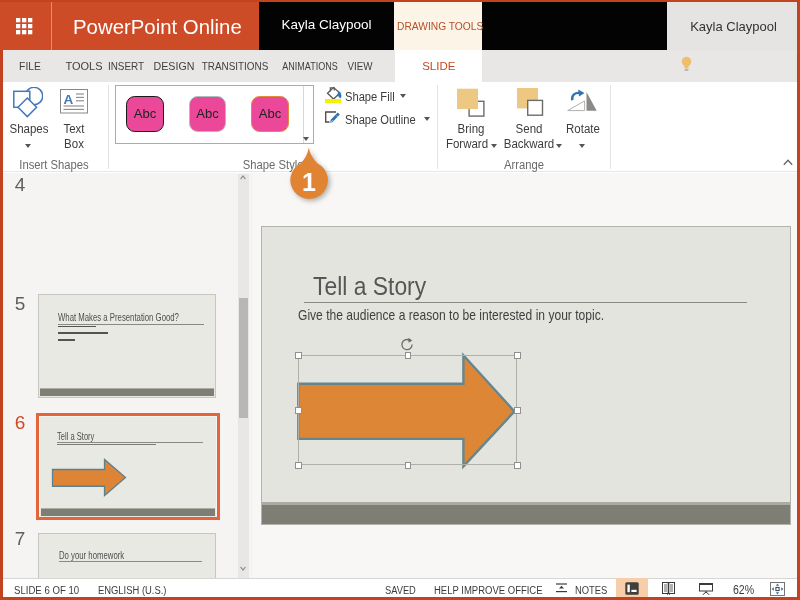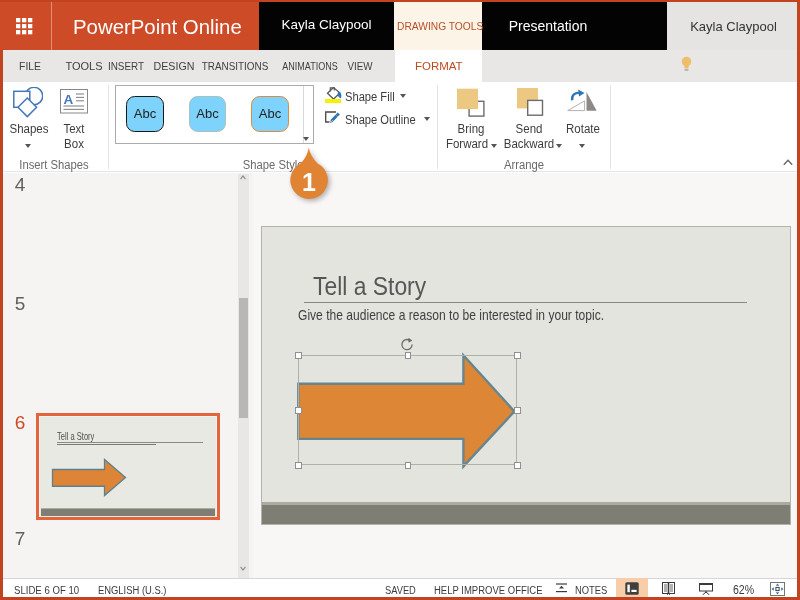--- a/index.html
+++ b/index.html
@@ -23,21 +23,21 @@
 .fmt{left:438.8px;top:50px;height:32px;line-height:32px;font-size:11.5px;color:#BE4B1F;transform:translateX(-50%);white-space:nowrap}
 .sbox{left:492px;top:54px;width:209px;height:21.5px;background:#fff;border:1px solid #E0DEDC;font-size:12px;color:#767676;line-height:19.5px;padding-left:6px;white-space:nowrap}
 
 .ribbon{left:0;top:82px;width:800px;height:90px;background:#fff;border-bottom:1px solid #E8E6E4}
 .rsep{top:85px;width:1px;height:84px;background:#E5E3E1}
 .rlbl{font-size:12.5px;color:#6A6A6A;transform:translateX(-50%) scaleX(.9);white-space:nowrap}
 .rtxt{font-size:12.5px;color:#3C3C3C;white-space:nowrap}
 .ctr{transform:translateX(-50%) scaleX(.92)}
 .dar{width:0;height:0;border-left:3.5px solid transparent;border-right:3.5px solid transparent;border-top:4px solid #555}
 .gal{left:114.5px;top:84.5px;width:199px;height:59.5px;border:1px solid #ABABAB;background:#fff}
-.abc{top:95.7px;width:37.5px;height:36.3px;border-radius:8.7px;background:#7dd3fc;font-size:13px;color:#222;text-align:center;line-height:34px}
+.abc{top:95.7px;width:37.5px;height:36.3px;border-radius:8.7px;background:#ec4899;font-size:13px;color:#222;text-align:center;line-height:34px}
 
 .panel{left:0;top:173px;width:253px;height:405px;background:#F5F4F2}
 .thumb{left:38px;width:178px;background:#E9E9E3;border:1px solid #C6C6C2}
 .snum{font-size:19px;color:#5F5F5F;width:24px;text-align:center;left:8px;line-height:1}
 .tfoot{position:absolute;left:1px;right:1px;bottom:1px;height:7.5px;background:#7E7E74;border-top:1px solid #ACACA2}
 .ttitle{position:absolute;color:#4E4E4E;white-space:nowrap;font-size:10.5px;transform-origin:0 0}
 .tline{position:absolute;background:#55554F;height:1.5px}
 .tul{position:absolute;background:#8A8A84;height:1px}
 .dots{background-image:radial-gradient(#C7C7BB .7px,rgba(0,0,0,0) .8px);background-size:3px 3px}
 .sbtrack{left:238px;top:173.5px;width:10.6px;height:404.5px;background:#E8E7E5}
@@ -74,35 +74,34 @@
         <rect x="12" y="6" width="4.3" height="4.3"></rect>
         <rect x="0" y="12" width="4.3" height="4.3"></rect>
         <rect x="6" y="12" width="4.3" height="4.3"></rect>
         <rect x="12" y="12" width="4.3" height="4.3"></rect>
       </g>
     </svg>
 <div class="abs tsep"></div>
 <div class="abs ppo">PowerPoint Online</div>
 <div class="abs segb1">Kayla Claypool</div>
 <div class="abs segb2"></div>
-<div class="abs pres">Presentation</div>
 <div class="abs segg">Kayla Claypool</div>
 
 <div class="abs menubar"></div>
 <div class="abs cream"></div>
 <div class="abs dtools">DRAWING TOOLS</div>
 <div class="abs mi" style="left:30px;transform:translateX(-50%) scaleX(.94)">FILE</div>
 <div class="abs mi" style="left:84px;transform:translateX(-50%) scaleX(1)">TOOLS</div>
 <div class="abs mi" style="left:125.5px;transform:translateX(-50%) scaleX(.9)">INSERT</div>
 <div class="abs mi" style="left:174px;transform:translateX(-50%) scaleX(.97)">DESIGN</div>
 <div class="abs mi" style="left:235px;transform:translateX(-50%) scaleX(.9)">TRANSITIONS</div>
 <div class="abs mi" style="left:310px;transform:translateX(-50%) scaleX(.82)">ANIMATIONS</div>
 <div class="abs mi" style="left:360px;transform:translateX(-50%) scaleX(.89)">VIEW</div>
 <div class="abs fmtbg"></div>
-<div class="abs fmt">FORMAT</div>
+<div class="abs fmt">SLIDE</div>
 <svg class="abs" style="left:680px;top:56px" width="14" height="17" viewBox="0 0 14 17">
       <circle cx="6.5" cy="5.6" r="4.8" fill="#EFBE6C"></circle>
       <path d="M4.2 9.2 L8.8 9.2 L8.4 12.6 L4.6 12.6 Z" fill="#EFBE6C"></path>
       <rect x="4.4" y="13.2" width="4.2" height="1.5" rx="0.7" fill="#ABABAB"></rect>
     </svg>
 
 <div class="abs ribbon"></div>
 <div class="abs rsep" style="left:108.4px"></div>
 <div class="abs rsep" style="left:437px"></div>
 <div class="abs rsep" style="left:610px"></div>
@@ -182,34 +181,46 @@
 <div class="abs rlbl" style="left:523.5px;top:157.5px">Arrange</div>
 <svg class="abs" style="left:783px;top:159px" width="10" height="7" viewBox="0 0 10 7">
       <path d="M0.8 5.8 L5 1.2 L9.2 5.8" stroke="#666" stroke-width="1.3" fill="none"></path>
     </svg>
 
 <div class="abs panel"></div>
 
 <div class="abs snum" style="top:174.5px">4</div>
 
 <div class="abs snum" style="top:293.75px">5</div>
+<div class="abs thumb" style="top:293.75px;height:103.75px">
+  <div class="ttitle" style="left:19px;top:16.5px;transform:scaleX(.74)">What Makes a Presentation Good?</div>
+  <div class="tul" style="left:19px;top:29.4px;width:146px"></div>
+  <div class="tline" style="left:19px;top:31.2px;width:38px"></div>
+  <div class="tline" style="left:19px;top:37.5px;width:50px"></div>
+  <div class="tline" style="left:19px;top:44.5px;width:17px"></div>
+  <div class="tfoot"></div>
+</div>
 
 <div class="abs" style="left:35.9px;top:413px;width:184.4px;height:106.5px;border:3.3px solid #E4643C"></div>
 <div class="abs snum" style="top:412.5px;color:#CE4A26">6</div>
 <div class="abs thumb" style="left:39.5px;top:416.5px;width:176px;height:100px;border:none">
   <div class="ttitle" style="left:17.5px;top:13px;transform:scaleX(.72)">Tell a Story</div>
   <div class="tul" style="left:17.5px;top:25.2px;width:146px"></div>
   <div class="tline" style="left:17.5px;top:27.5px;width:99px;height:1.2px;opacity:.75"></div>
   <svg style="position:absolute;left:11px;top:41px" width="77" height="39" viewBox="0 0 77 39">
         <path d="M1.5 11.5 L53.5 11.5 L53.5 1.5 L74.5 19.5 L53.5 37.5 L53.5 28.25 L1.5 28.25 Z" fill="#DD8436" stroke="#5E808E" stroke-width="1.3"></path>
       </svg>
   <div class="tfoot"></div>
 </div>
 
 <div class="abs snum" style="top:529px">7</div>
+<div class="abs thumb" style="top:533px;height:45px;border-bottom:none">
+  <div class="ttitle" style="left:20px;top:15px;transform:scaleX(.74)">Do your homework</div>
+  <div class="tul" style="left:20px;top:27.3px;width:143px"></div>
+</div>
 
 <div class="abs sbtrack"></div>
 <div class="abs sbthumb"></div>
 <svg class="abs" style="left:240.3px;top:175.4px" width="6" height="5" viewBox="0 0 6 5">
       <path d="M0.6 4.2 L3 1 L5.4 4.2" stroke="#8A8A8A" stroke-width="1.1" fill="none"></path>
     </svg>
 <svg class="abs" style="left:240.3px;top:566px" width="6" height="5" viewBox="0 0 6 5">
       <path d="M0.6 0.8 L3 4 L5.4 0.8" stroke="#8A8A8A" stroke-width="1.1" fill="none"></path>
     </svg>
 

